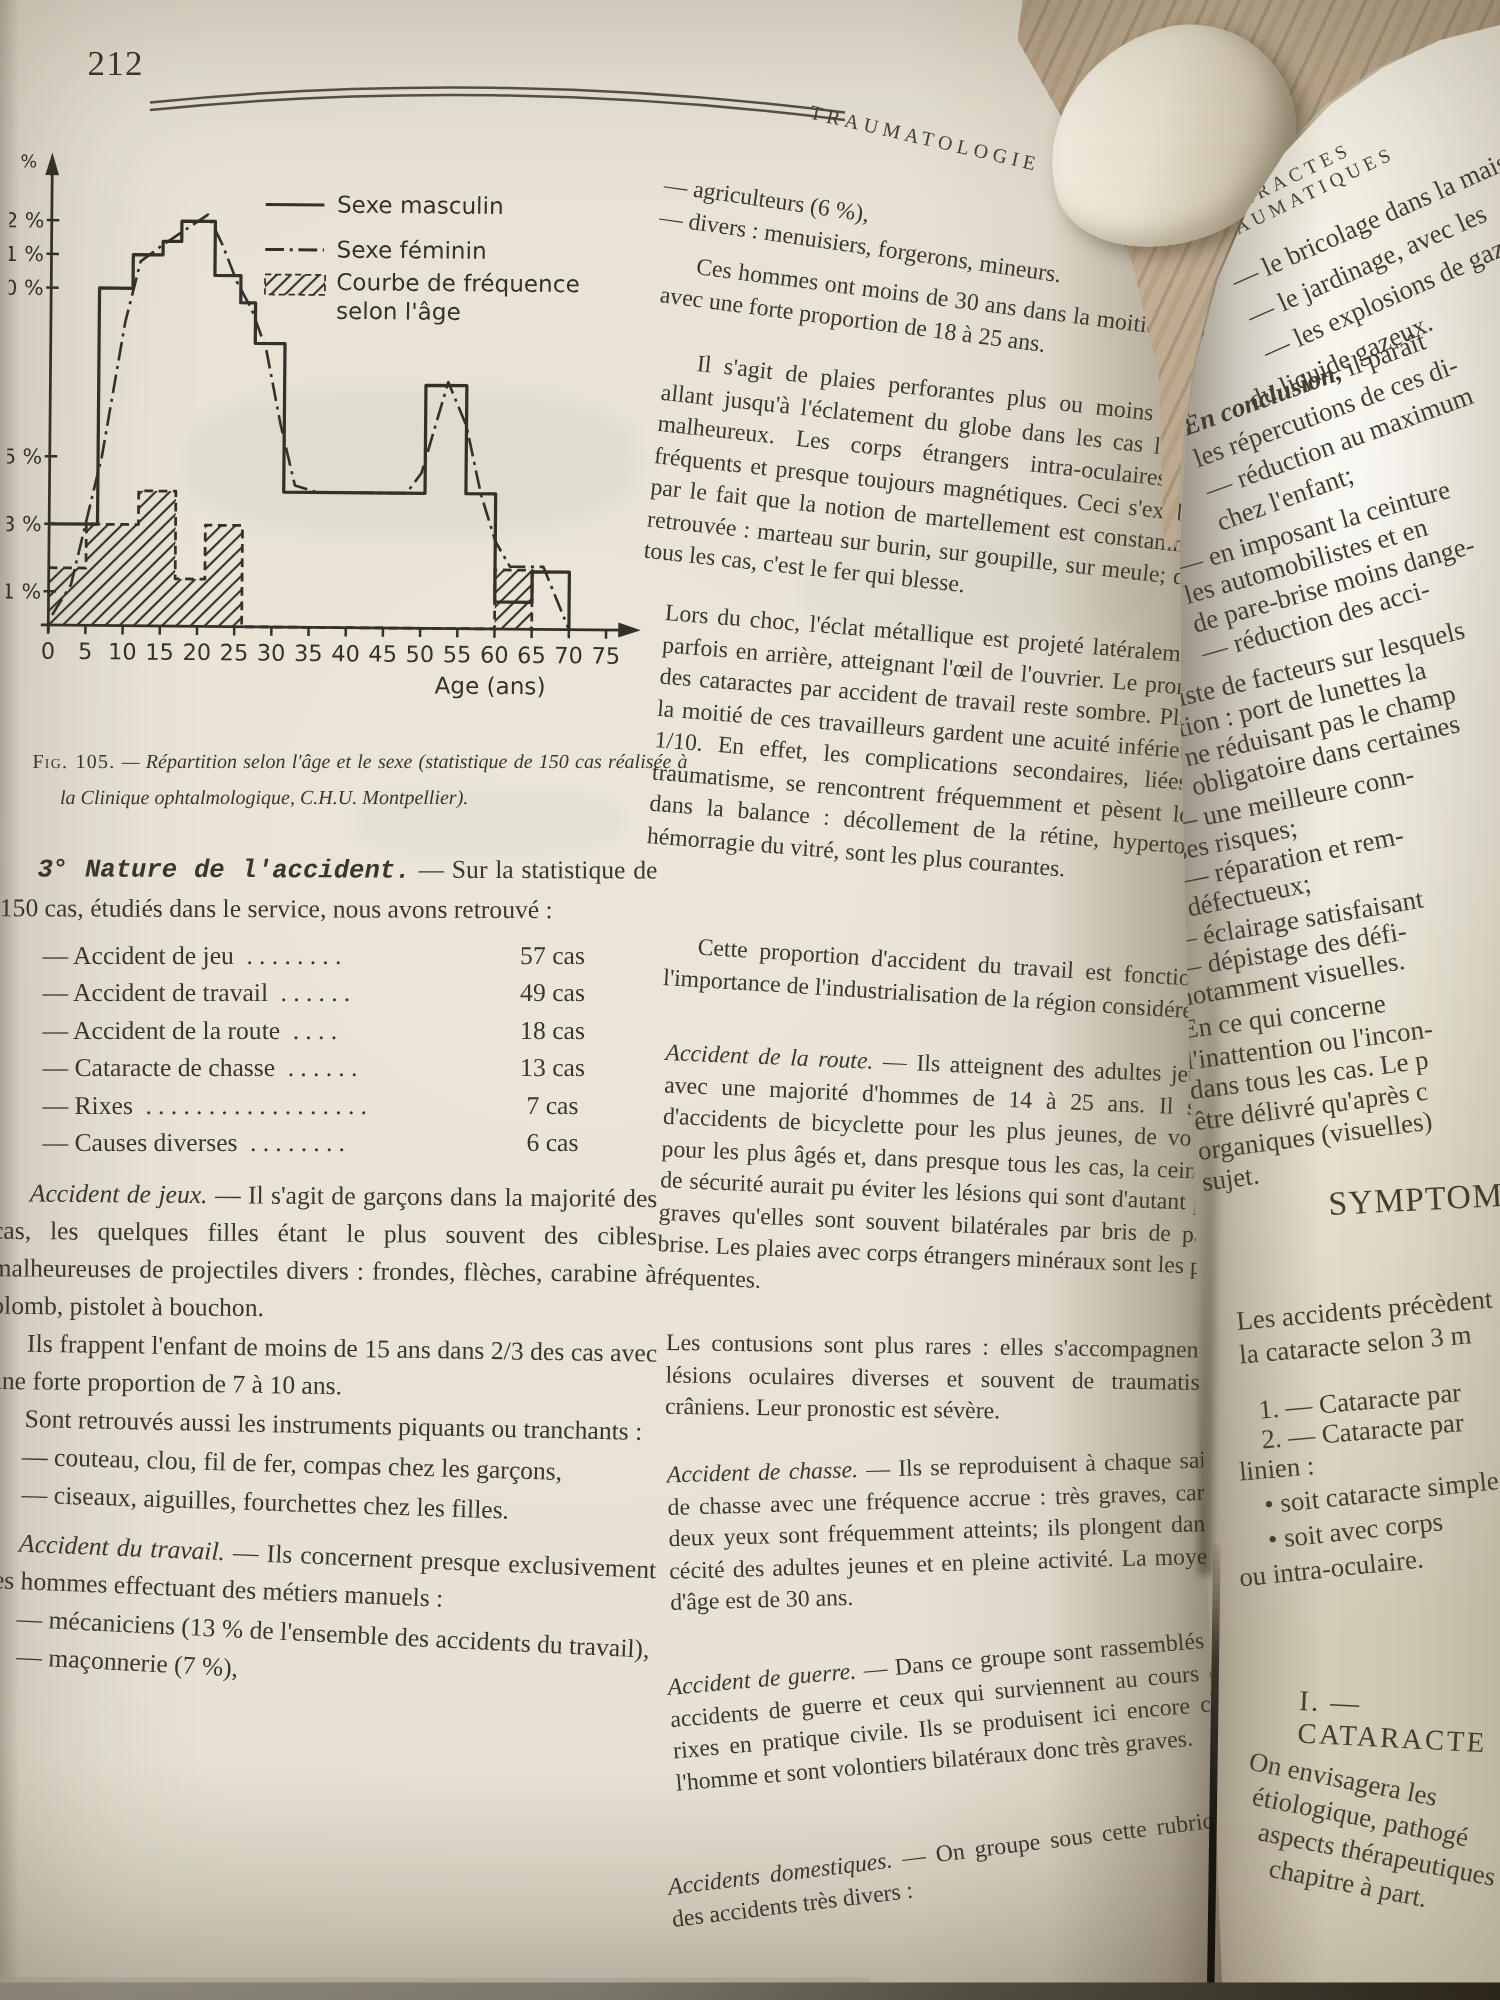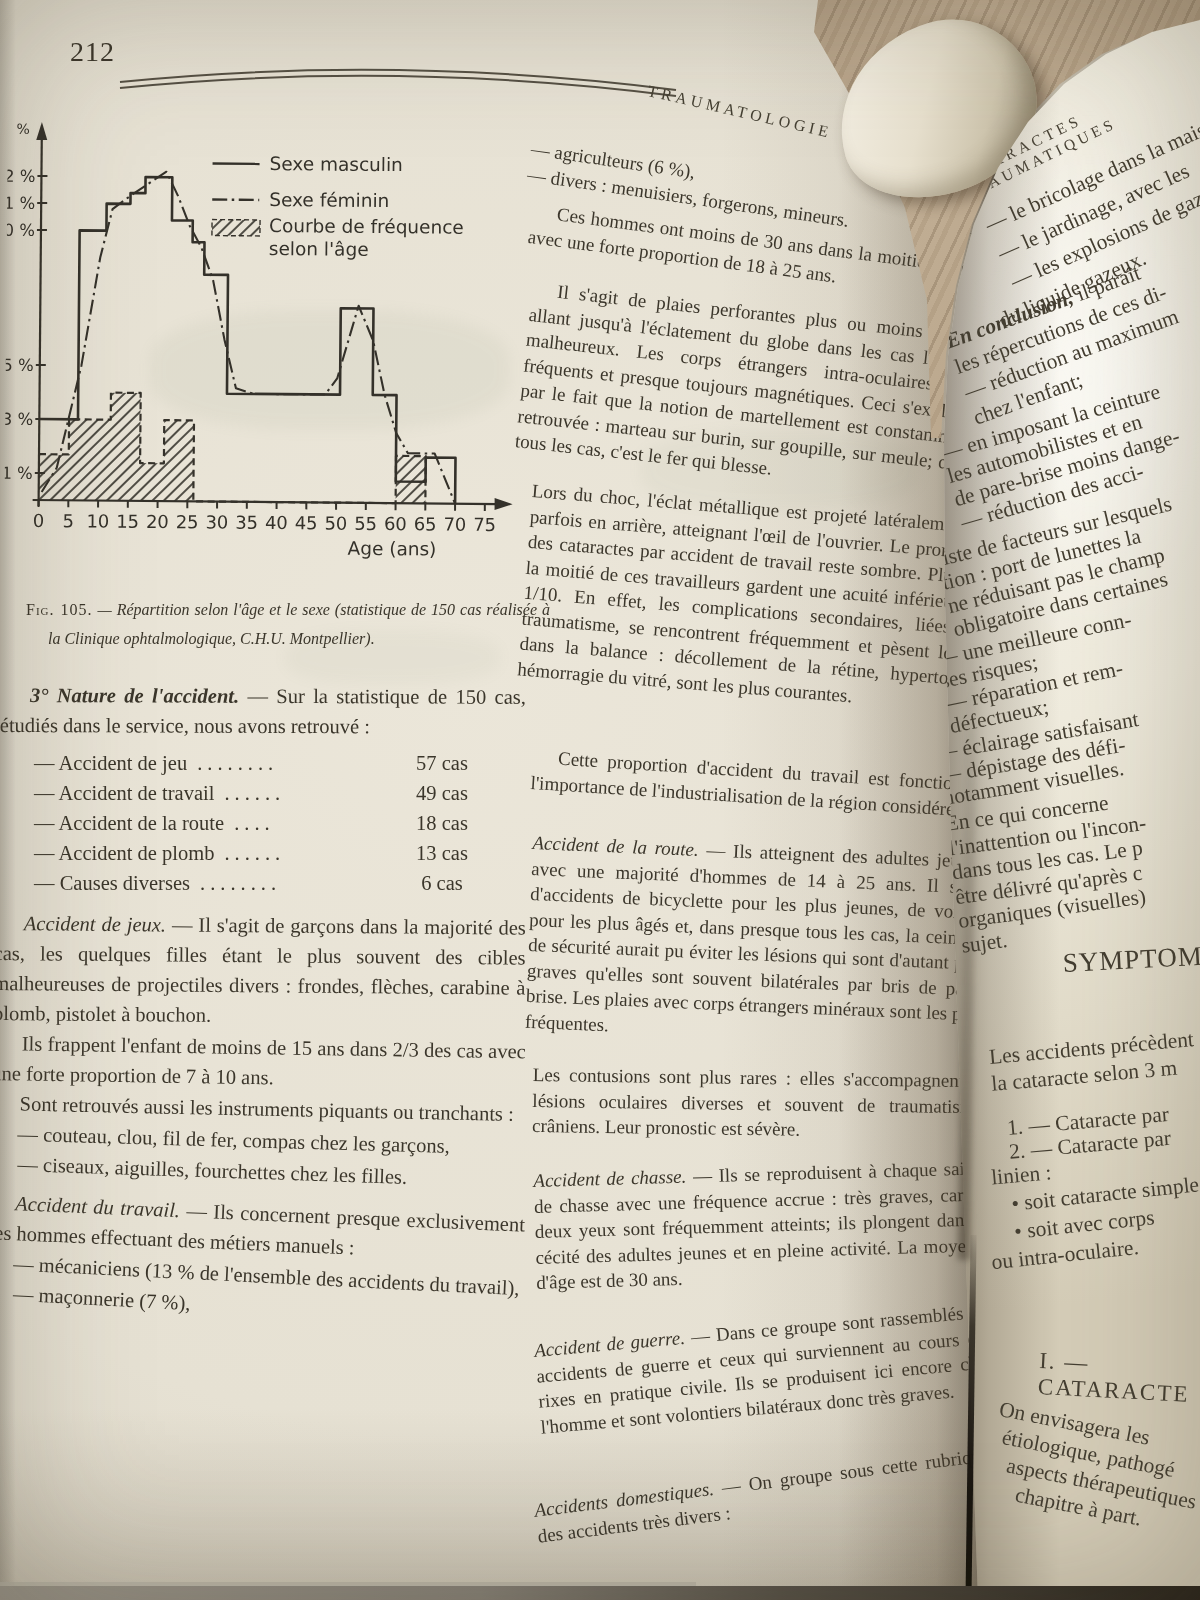--- a/index.html
+++ b/index.html
@@ -24,21 +24,21 @@
   .hdr3{left:894px;top:156px;transform:rotate(38deg);}
   
   .chart-wrap{position:absolute;left:6px;top:112px;transform:rotate(.5deg);}
   
   .caption{position:absolute;left:26px;top:580px;width:502px;font-style:italic;
     font-size:16px;line-height:28.5px;text-align:justify;padding-left:22px;text-indent:-22px;}
   .cap-lead{font-style:normal;font-variant:small-caps;letter-spacing:1px;}
   .left-col{position:absolute;left:0;top:680px;width:526px;}
   .lp{margin:0;font-size:20.5px;line-height:30px;text-align:justify;text-indent:30px;transform-origin:left top;}
   .lead{font-style:italic;}
-  .sec-lead{font-style:italic;font-weight:bold;}
+  .sec-lead{font-style:italic;font-weight:bold;font-family:Liberation Mono, monospace;}
   .stats{margin:8px 0 10px 34px;width:452px;font-size:20.5px;line-height:30px;}
   .srow{display:flex;align-items:baseline;}
   .s-label{flex:none;white-space:nowrap;}
   .s-dots{flex:1;overflow:hidden;white-space:nowrap;letter-spacing:5px;padding:0 8px 0 10px;}
   .s-val{flex:none;width:88px;text-align:center;white-space:nowrap;}
   .mt{margin-top:9px;}
   .r02{transform:rotate(.2deg);} .r05{transform:rotate(.5deg);} .r09{transform:rotate(.9deg);}
   .r12{transform:rotate(1.2deg);} .r16{transform:rotate(1.6deg);} .r19{transform:rotate(1.9deg);}
   .r24{transform:rotate(2.4deg);} .r28{transform:rotate(2.8deg);} .r31{transform:rotate(3.1deg);}
   .ml6{margin-left:-6px;} .ml8{margin-left:-8px;} .ml10{margin-left:-10px;}
@@ -221,23 +221,28 @@
             <span class="s-label">— Accident de travail</span>
             <span class="s-dots">......</span>
             <span class="s-val">49 cas</span>
           </div>
         <div class="srow">
             <span class="s-label">— Accident de la route</span>
             <span class="s-dots">....</span>
             <span class="s-val">18 cas</span>
           </div>
         <div class="srow">
-            <span class="s-label">— Accident de plomb</span>
+            <span class="s-label">— Cataracte de chasse</span>
             <span class="s-dots">......</span>
             <span class="s-val">13 cas</span>
+          </div>
+        <div class="srow">
+            <span class="s-label">— Rixes</span>
+            <span class="s-dots">..................</span>
+            <span class="s-val">7 cas</span>
           </div>
         <div class="srow">
             <span class="s-label">— Causes diverses</span>
             <span class="s-dots">........</span>
             <span class="s-val">6 cas</span>
           </div>
       </div>
 
       <p class="lp mt r05 ml6"><span class="lead">Accident de jeux.</span><span> — Il s'agit de garçons dans la majorité des cas, les quelques filles étant le plus souvent des cibles malheureuses de projectiles divers : frondes, flèches, carabine à plomb, pistolet à bouchon.</span></p>
       <p class="lp r09 ml8">Ils frappent l'enfant de moins de 15 ans dans 2/3 des cas avec une forte proportion de 7 à 10 ans.</p>

